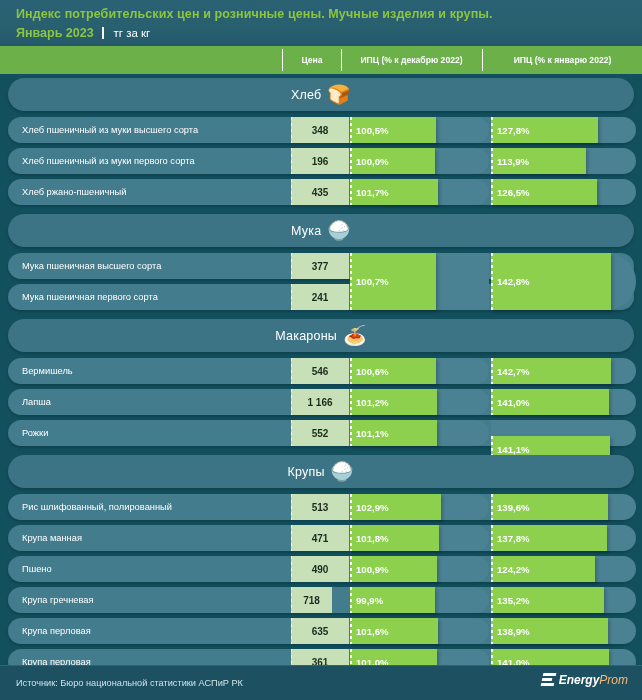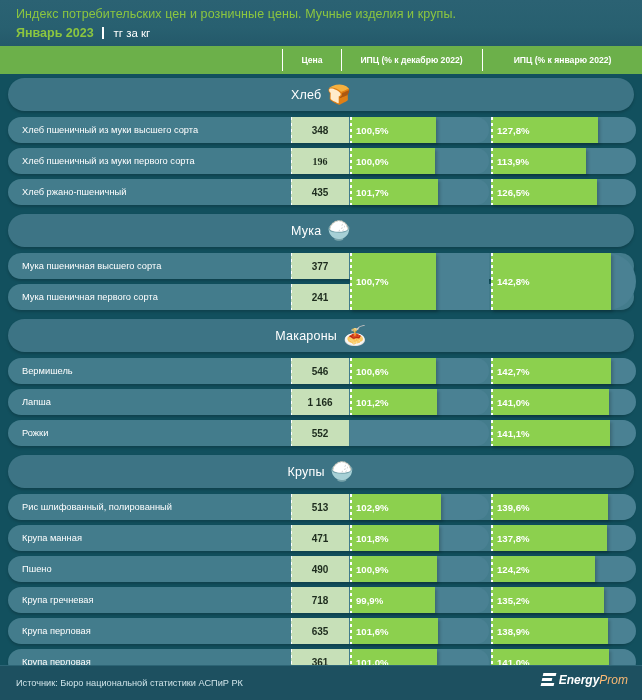--- a/index.html
+++ b/index.html
@@ -11,21 +11,21 @@
   }
   .page{position:relative;width:642px;height:700px;background:#12505e;}
 
   
   .header{
     position:absolute;left:0;top:0;width:642px;height:46px;
     background:linear-gradient(180deg,#2b6273 0%,#286070 60%,#24596a 100%);
     box-sizing:border-box;padding:6px 0 0 16px;
   }
   .title-main{
-    color:#8cc63f;font-size:12.5px;font-weight:400;letter-spacing:.1px;
+    color:#8cc63f;font-size:12.5px;font-weight:700;letter-spacing:.1px;
     line-height:16px;white-space:nowrap;
   }
   .title-sub{line-height:17px;white-space:nowrap;margin-top:1px;}
   .title-date{color:#8cc63f;font-size:12.5px;font-weight:700;}
   .title-divider{
     display:inline-block;width:2px;height:12px;background:#ffffff;
     vertical-align:-2px;margin:0 5px 0 4px;
   }
   .title-unit{color:#ffffff;font-size:11.5px;font-weight:400;}
 
@@ -164,21 +164,21 @@
           <span class="bar-dash"></span>
           <span class="bar-label">100,5%</span>
         </div>
         <div class="bar" style="left: 483px; width: 107.024px; top: 0px;">
           <span class="bar-dash"></span>
           <span class="bar-label">127,8%</span>
         </div>
       </div>
       <div class="row" style="top: 74px;">
         <div class="row-label">Хлеб пшеничный из муки первого сорта</div>
-        <div class="price" style="left: 283px; width: 58px; top: 0px; font-family: Liberation Serif, serif;">196</div>
+        <div class="price" style="left: 283px; width: 58px; top: 0px;">196</div>
         <div class="price-divider" style="left: 283px; top: 0px;"></div>
         <div class="track" style="left: 342px; width: 139px; top: 0px;"></div>
         <div class="track" style="left: 483px; width: 145px; top: 0px;"></div>
         <div class="bar" style="left: 342px; width: 85px; top: 0px;">
           <span class="bar-dash"></span>
           <span class="bar-label">100,0%</span>
         </div>
         <div class="bar" style="left: 483px; width: 95px; top: 0px;">
           <span class="bar-dash"></span>
           <span class="bar-label">113,9%</span>
@@ -258,21 +258,25 @@
           <span class="bar-dash"></span>
           <span class="bar-label">141,0%</span>
         </div>
       </div>
       <div class="row" style="top: 346px;">
         <div class="row-label">Рожки</div>
         <div class="price" style="left: 283px; width: 58px; top: 0px;">552</div>
         <div class="price-divider" style="left: 283px; top: 0px;"></div>
         <div class="track" style="left: 342px; width: 139px; top: 0px;"></div>
         <div class="track" style="left: 483px; width: 145px; top: 0px;"></div>
-        <div class="bar" style="left: 483px; width: 118.529px; top: 0px;">
+        <div class="bar" style="left: 342px; width: 87.2px; top: 0px;">
+          <span class="bar-dash"></span>
+          <span class="bar-label">101,1%</span>
+        </div>
+        <div class="bar" style="left: 483px; width: 118.529px; top: 16px;">
           <span class="bar-dash"></span>
           <span class="bar-label">141,1%</span>
         </div>
       </div>
       <div class="section" style="top: 381px;">
         <span class="section-label">Крупы</span>
         <span class="section-emoji">🍚</span>
       </div>
       <div class="row" style="top: 420px;">
         <div class="row-label">Рис шлифованный, полированный</div>
@@ -314,21 +318,21 @@
           <span class="bar-dash"></span>
           <span class="bar-label">100,9%</span>
         </div>
         <div class="bar" style="left: 483px; width: 103.91px; top: 0px;">
           <span class="bar-dash"></span>
           <span class="bar-label">124,2%</span>
         </div>
       </div>
       <div class="row" style="top: 513px;">
         <div class="row-label">Крупа гречневая</div>
-        <div class="price" style="left: 283px; width: 58px; top: 0px;">718</div>
+        <div class="price" style="left: 283px; width: 41px; top: 0px;">718</div>
         <div class="price-divider" style="left: 283px; top: 0px;"></div>
         <div class="track" style="left: 342px; width: 139px; top: 0px;"></div>
         <div class="track" style="left: 483px; width: 145px; top: 0px;"></div>
         <div class="bar" style="left: 342px; width: 84.8px; top: 0px;">
           <span class="bar-dash"></span>
           <span class="bar-label">99,9%</span>
         </div>
         <div class="bar" style="left: 483px; width: 113.426px; top: 0px;">
           <span class="bar-dash"></span>
           <span class="bar-label">135,2%</span>

